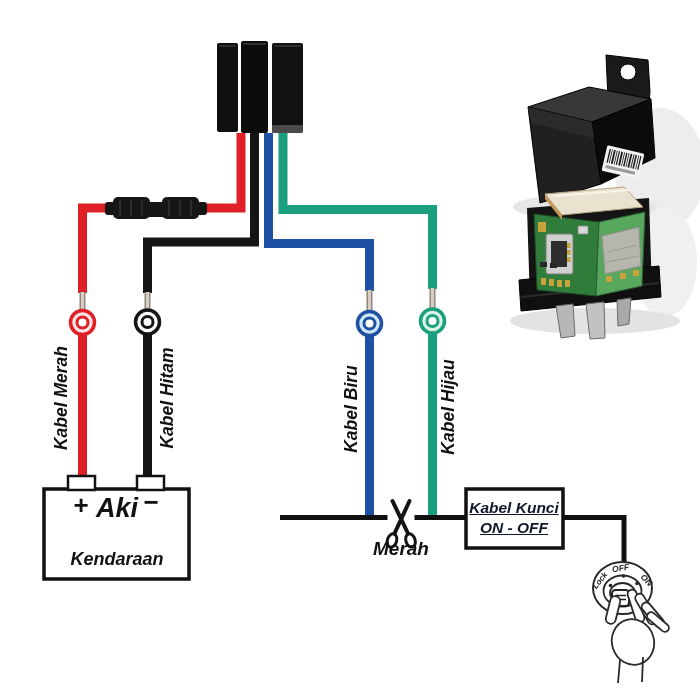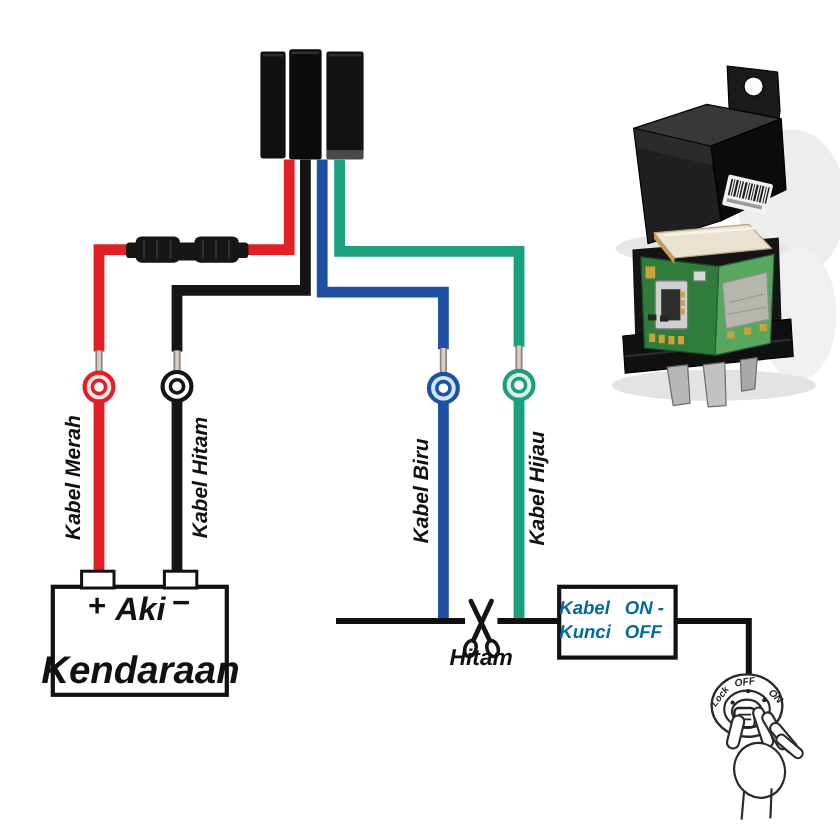--- a/index.html
+++ b/index.html
@@ -4,22 +4,22 @@
 <style>
   html,body{margin:0;padding:0;background:#fff;}
   .canvas{position:relative;width:700px;height:700px;background:#ffffff;overflow:hidden;
           font-family:"Liberation Sans",sans-serif;}
   .canvas svg{position:absolute;left:0;top:0;}
   .lbl{position:absolute;color:#111;white-space:nowrap;}
   .vlabel{font:italic bold 17.5px "Liberation Sans",sans-serif;
           transform:translate(-50%,-50%) rotate(-90deg);}
   .potong{font:italic bold 19px "Liberation Sans",sans-serif;transform:translate(-50%,0);}
   .kunci{position:absolute;left:466px;top:489px;width:96px;height:58px;display:flex;
-         flex-direction:row;align-items:center;justify-content:center;
-         font:italic bold 15.5px "Liberation Sans",sans-serif;line-height:1.3;color:#0369a1;}
+         flex-direction:column;align-items:center;justify-content:center;
+         font:italic bold 15.5px "Liberation Sans",sans-serif;line-height:1.3;color:#0f172a;text-decoration:underline;}
   .battxt{font:italic bold 27px "Liberation Sans",sans-serif;transform:translate(-50%,-50%);}
   .term{font:bold 26px "Liberation Sans",sans-serif;transform:translate(-50%,-50%);}
   svg text.switchlbl{font-family:"Liberation Sans",sans-serif;font-style:italic;
                      font-weight:bold;fill:#222;}
 </style>
 </head>
 <body>
 
 <div class="canvas">
 
@@ -202,25 +202,25 @@
       <path d="M620 660 L618 683 M643 657 L642 682" fill="none"></path>
     </g>
   </g>
 </svg>
 
 <div class="lbl vlabel" style="left:61px;top:398px">Kabel Merah</div>
 <div class="lbl vlabel" style="left:167px;top:398px">Kabel Hitam</div>
 <div class="lbl vlabel" style="left:351px;top:409px">Kabel Biru</div>
 <div class="lbl vlabel" style="left:448px;top:407px">Kabel Hijau</div>
 
-<div class="lbl potong" style="left:401px;top:538px">Hitam</div>
+<div class="lbl potong" style="left:401px;top:538px">Merah</div>
 
 <div class="kunci">
   <span>Kabel Kunci</span>
   <span>ON - OFF</span>
 </div>
 
 <div class="lbl term" style="left:81px;top:505px">+</div>
 <div class="lbl term" style="left:151px;top:502px">−</div>
 <div class="lbl battxt" style="left:117px;top:508px">Aki</div>
-<div class="lbl battxt" style="left:117px;top:559px;font-size:32px">Kendaraan</div>
+<div class="lbl battxt" style="left:117px;top:559px;font-size:18px">Kendaraan</div>
 
 </div>
 
 </body></html>

